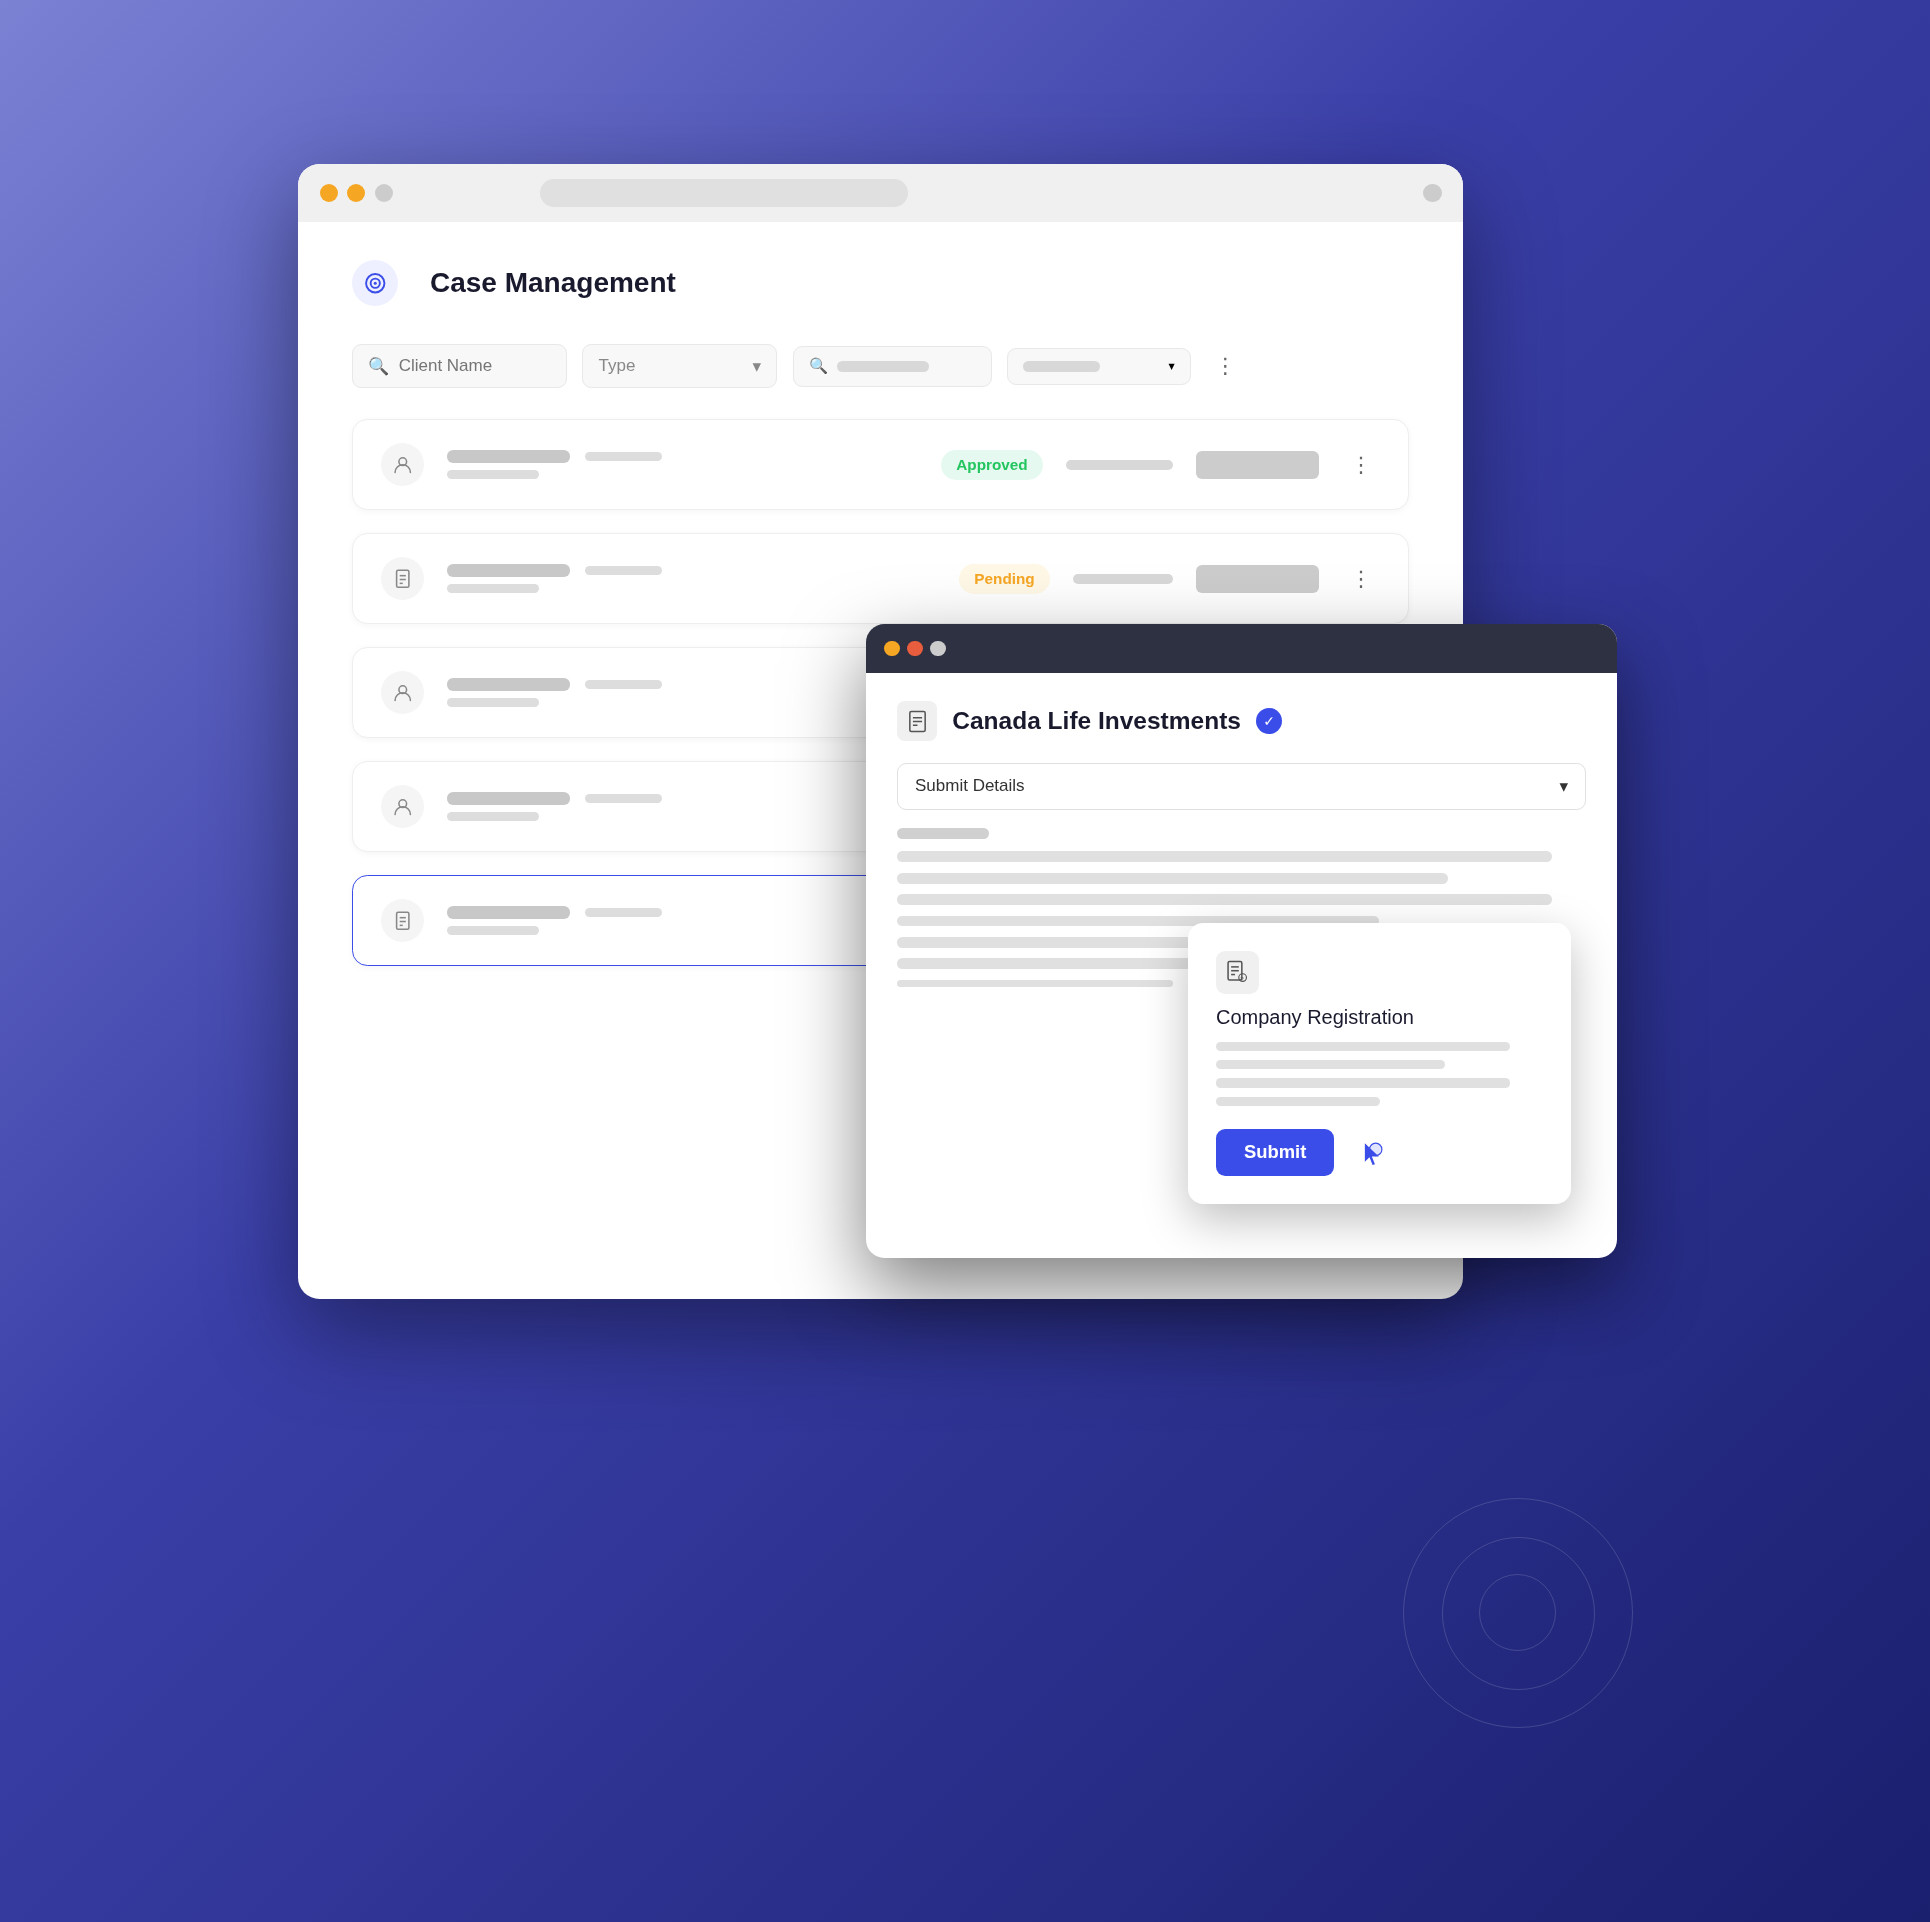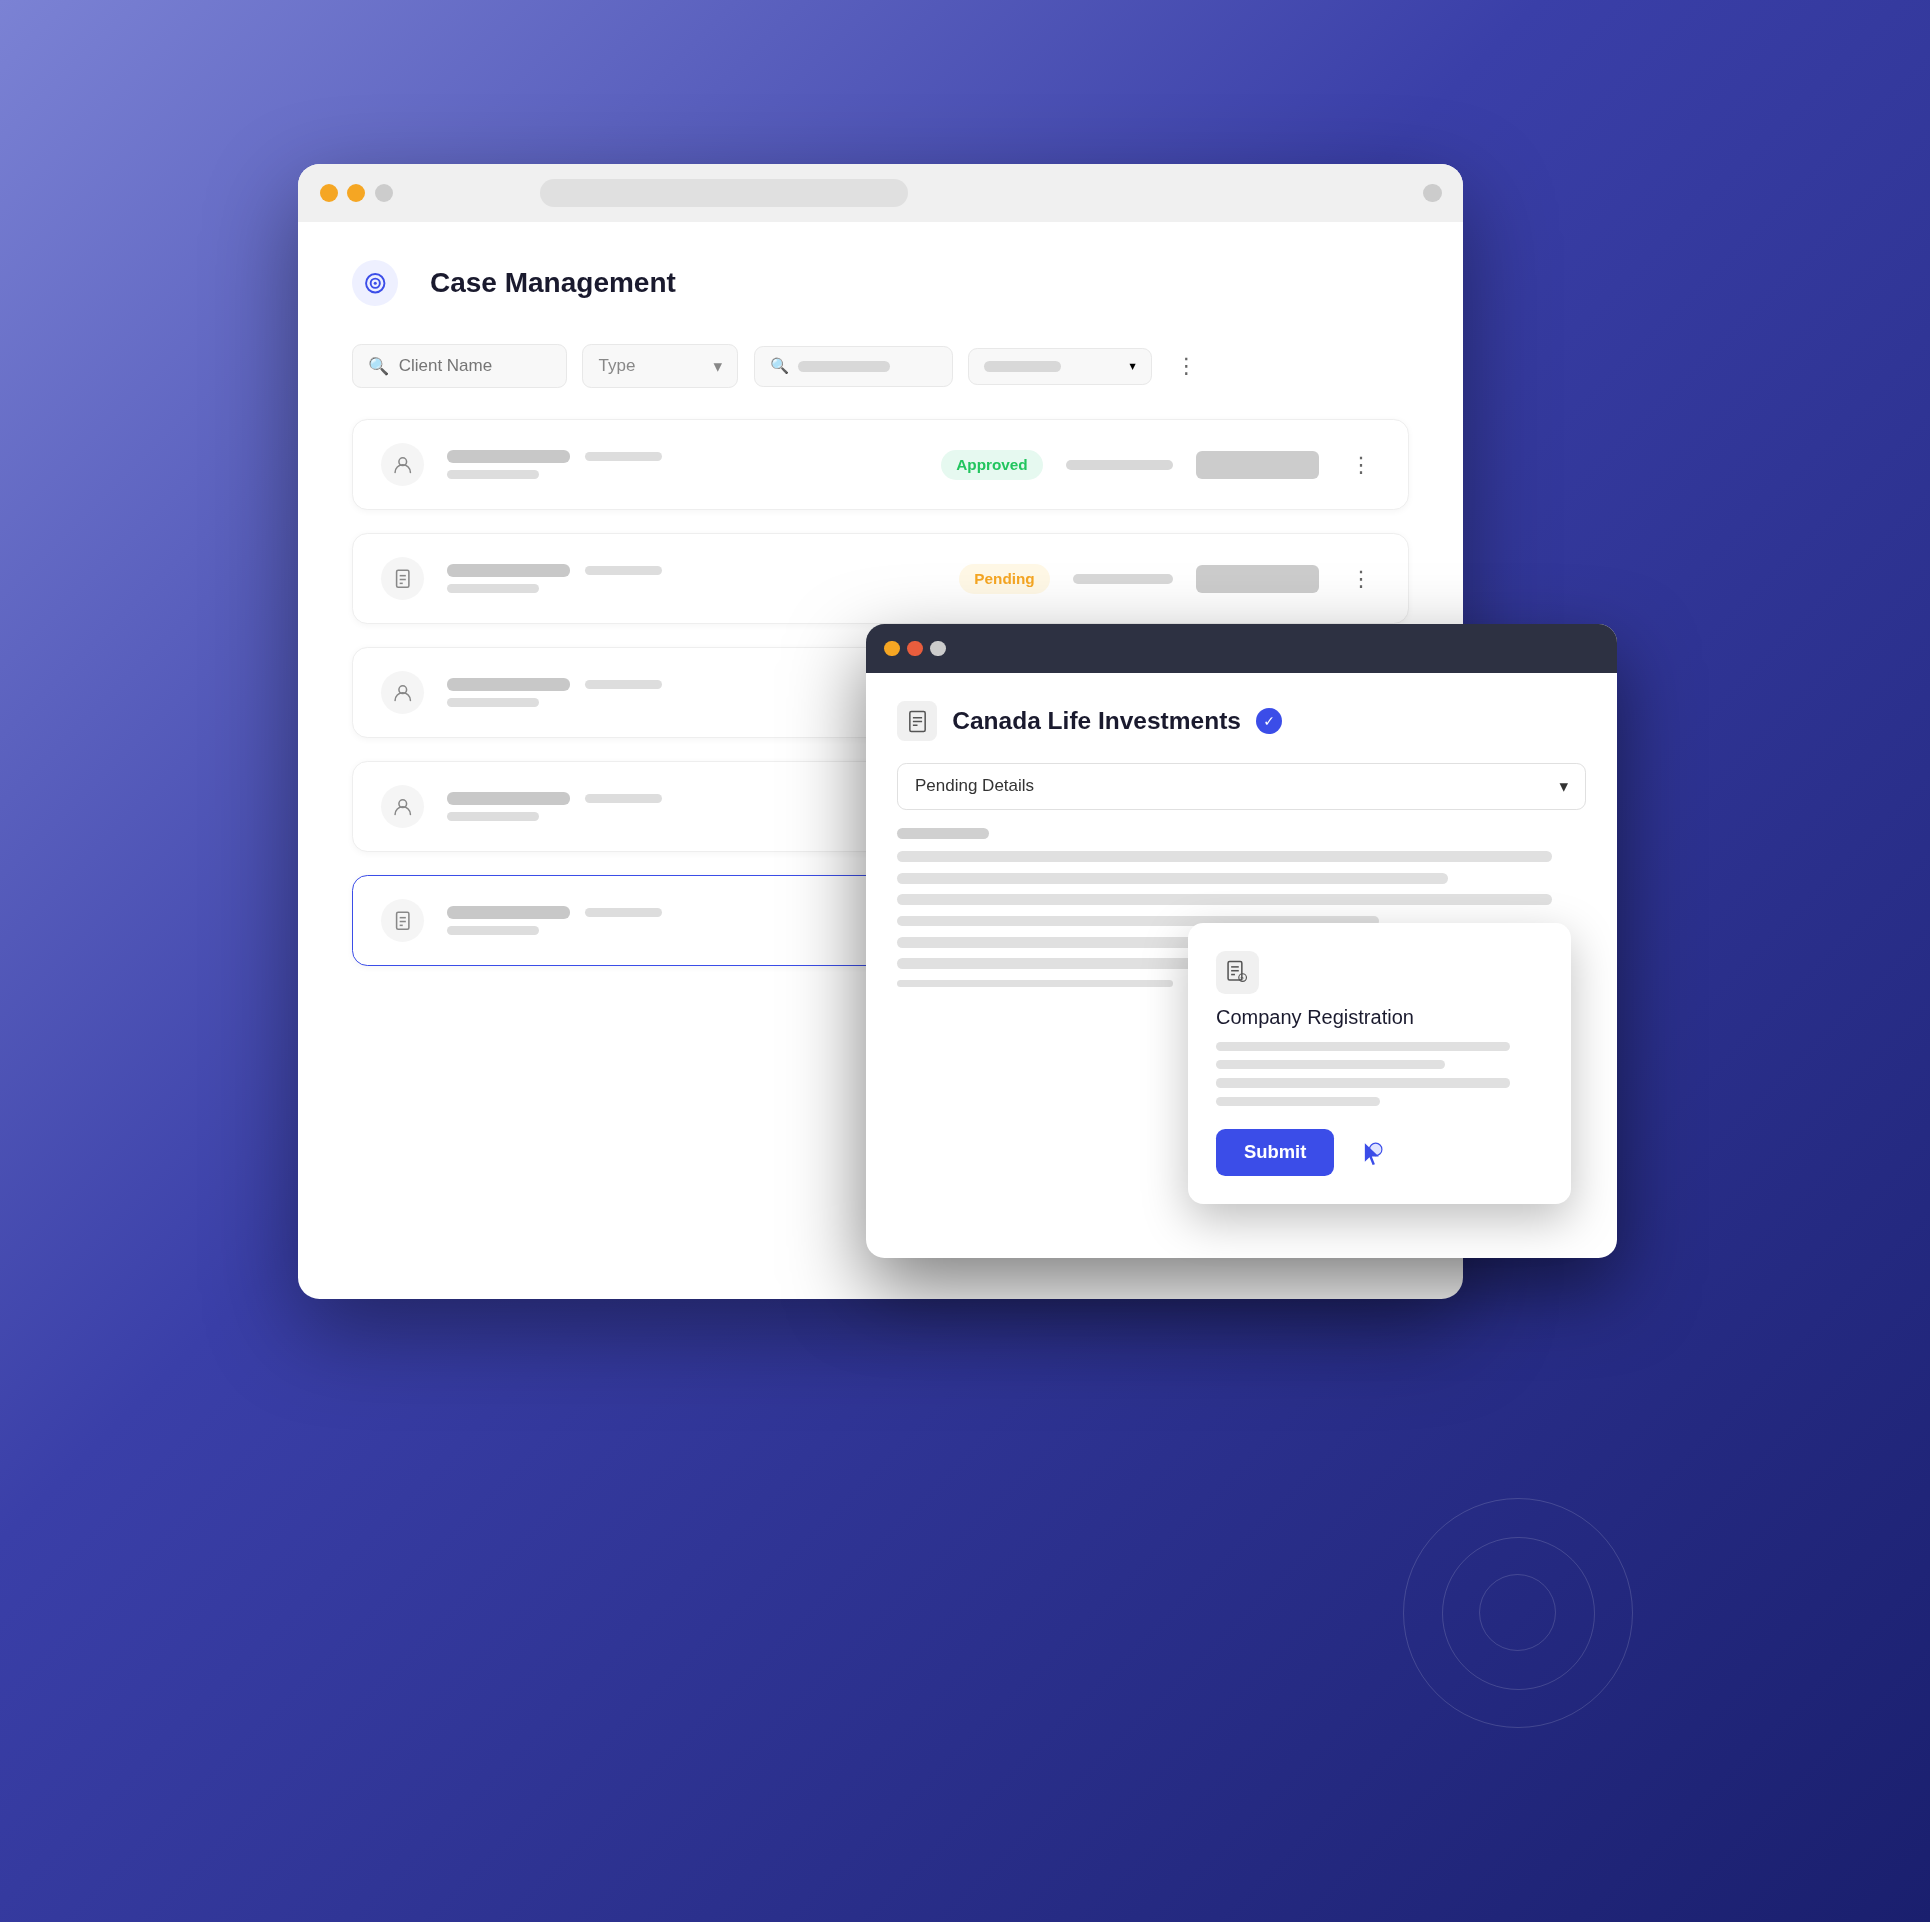--- a/index.html
+++ b/index.html
@@ -111,21 +111,21 @@
       width: 100%;
     }
     .dropdown-filter {
       display: flex;
       align-items: center;
       justify-content: space-between;
       background: #f8f8f8;
       border: 1.2px solid #e8e8e8;
       border-radius: 9.2px;
       padding: 10.7px 15.3px;
-      width: 156px;
+      width: 195px;
       cursor: pointer;
     }
     .dropdown-filter span {
       font-size: 17px;
       color: #888;
     }
     .search-input2 {
       display: flex;
       align-items: center;
       gap: 9.2px;
@@ -522,21 +522,21 @@
             <line x1="9" y1="10" x2="21" y2="10" stroke="#555" stroke-width="2"></line>
             <line x1="9" y1="15" x2="21" y2="15" stroke="#555" stroke-width="2"></line>
             <line x1="9" y1="20" x2="15" y2="20" stroke="#555" stroke-width="2"></line>
           </svg>
         </div>
         <h2 class="sec-title">Canada Life Investments</h2>
         <div class="verified-badge">✓</div>
       </div>
 
       <div class="checks-dropdown">
-        <span>Pending Details</span>
+        <span>Submit Details</span>
         <span>▾</span>
       </div>
 
       <div class="top-content-bar"></div>
       <div class="content-bars">
         <div class="content-bar w95"></div>
         <div class="content-bar w80"></div>
         <div class="content-bar w95"></div>
         <div class="content-bar w70"></div>
         <div class="content-bar w60"></div>

